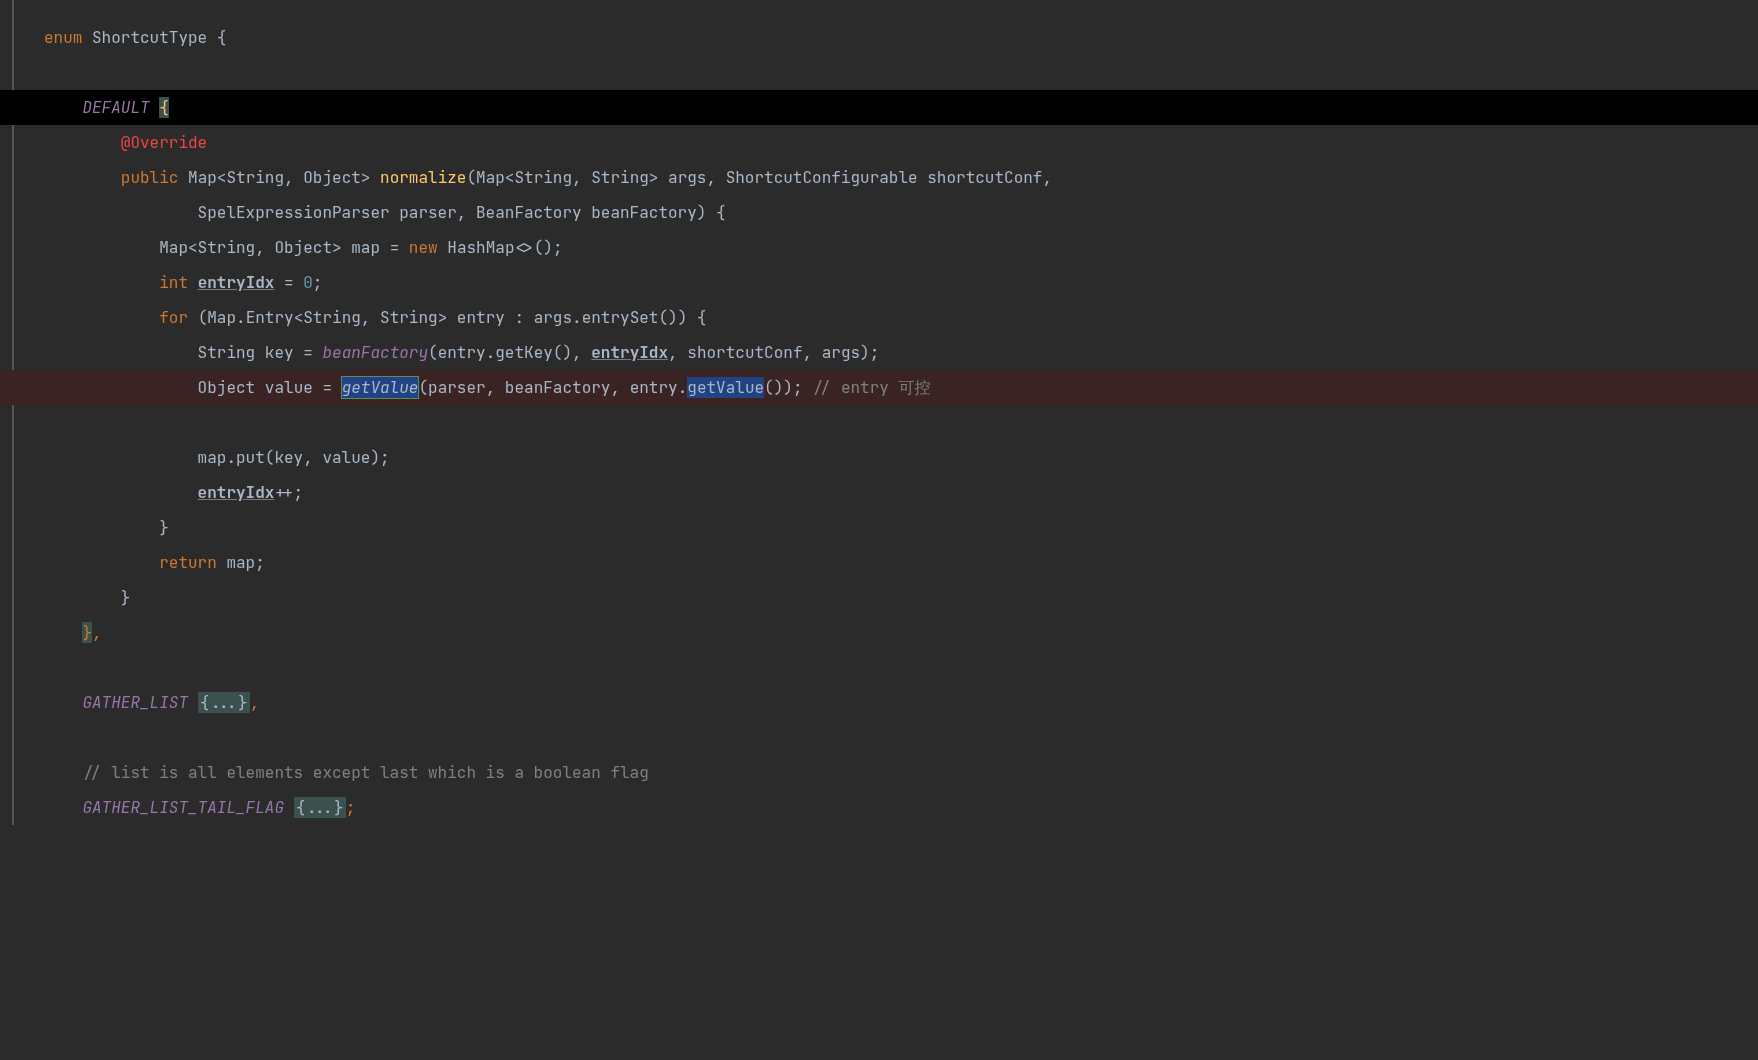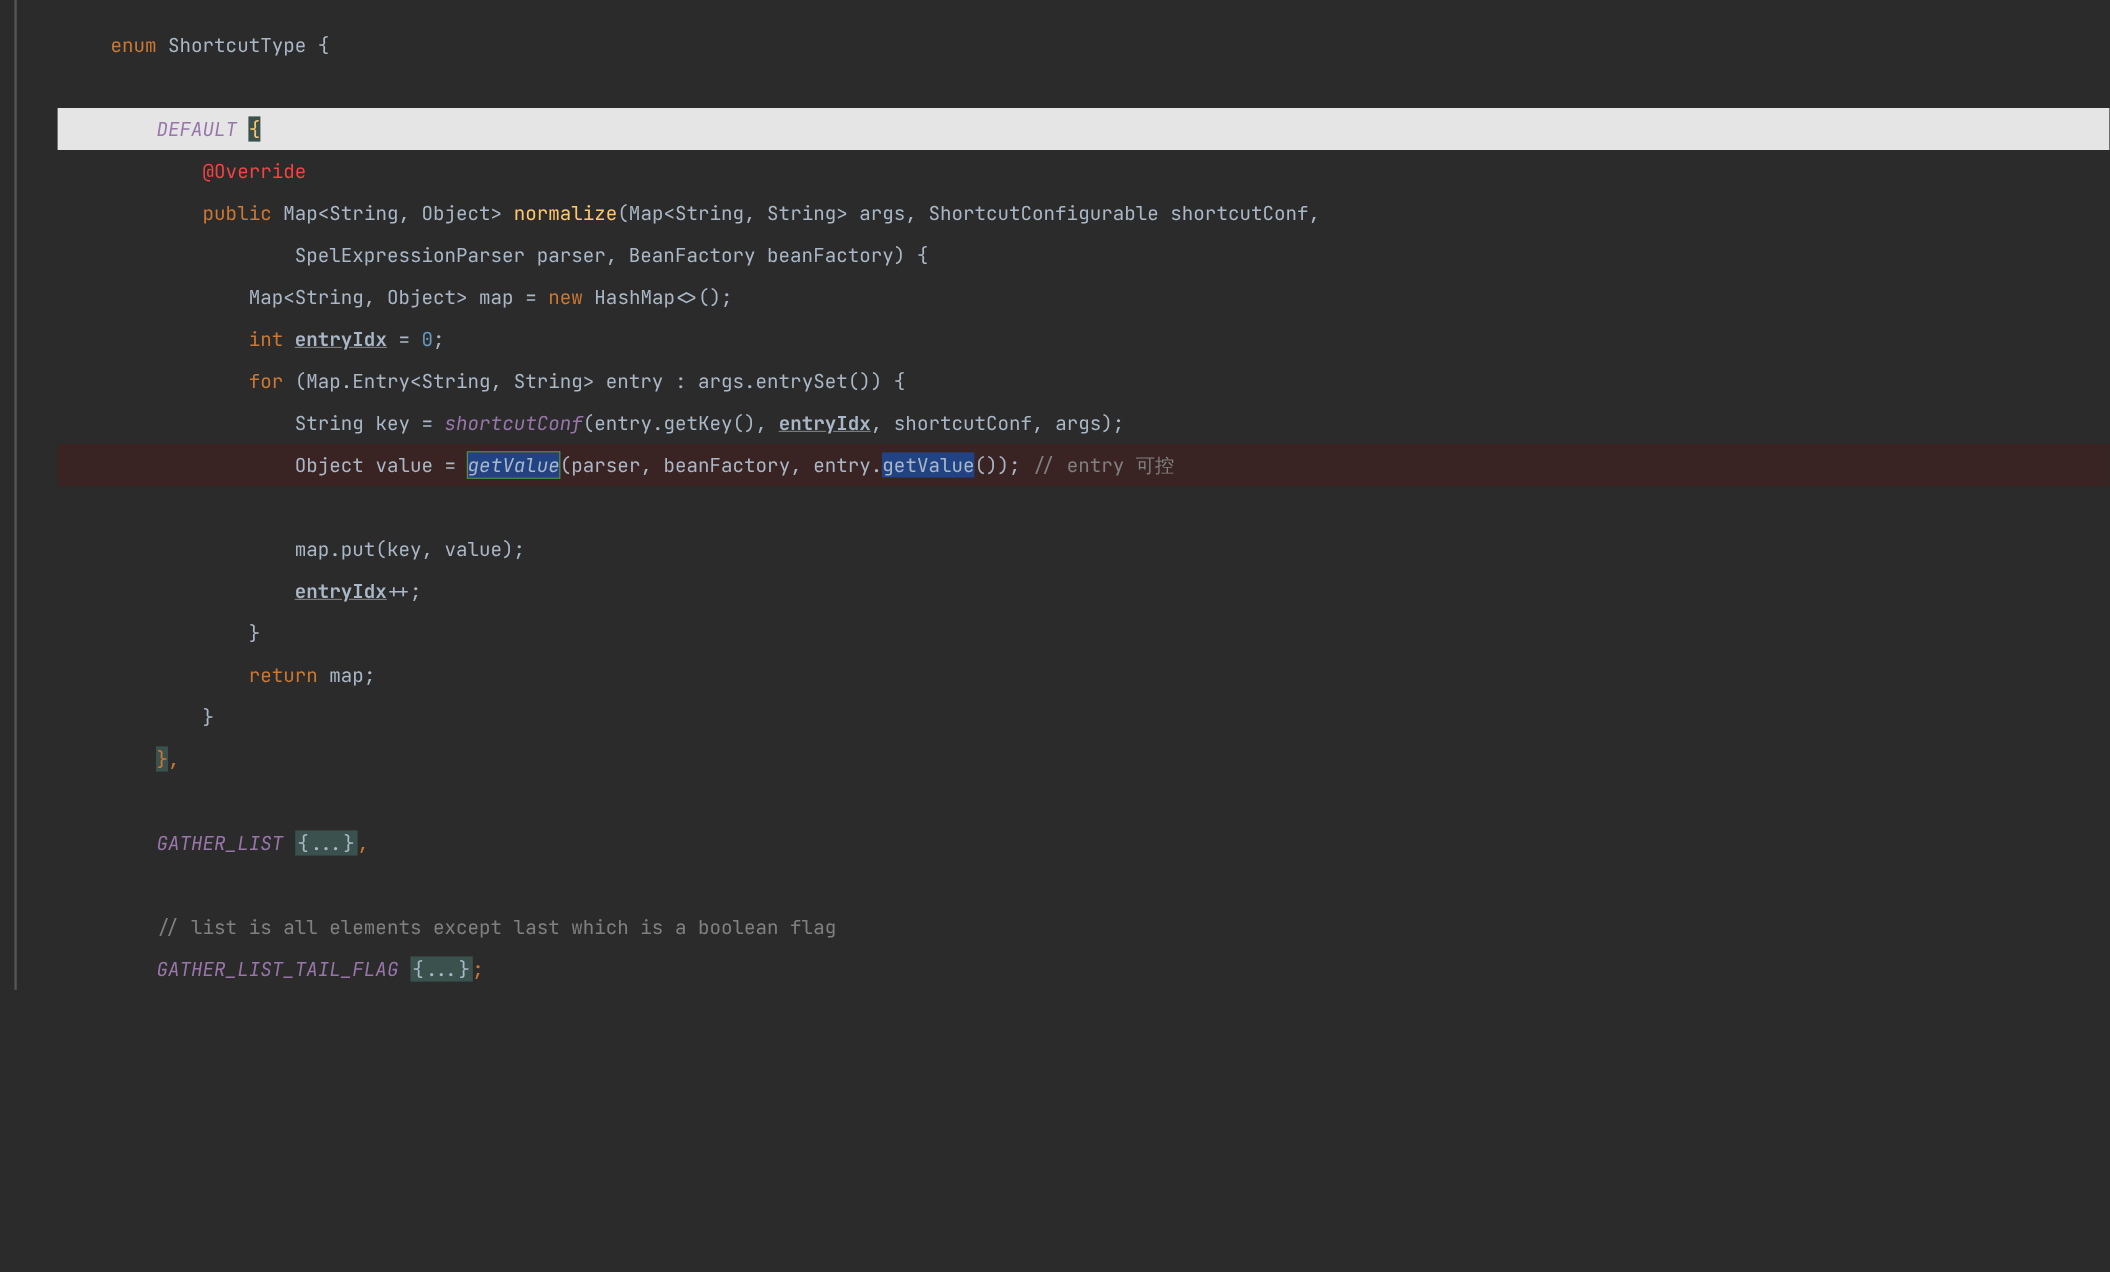--- a/index.html
+++ b/index.html
@@ -1,19 +1,19 @@
 <!DOCTYPE html>
 <html><head>
   <meta charset="utf-8">
   <style>
     * { margin:0; padding:0; box-sizing:border-box; }
     body { background:#2b2b2b; font-family:"JetBrains Mono","Consolas","Menlo",monospace; font-size:16px; line-height:35px; color:#a9b7c6; overflow:hidden; width:1758px; height:1060px; }
-    .editor { position:relative; padding-top:20px;padding-left:48px; }
+    .editor { position:relative; padding-top:20px; }
     .code-line { position:relative; white-space:pre; padding-left:44px; height:35px; }
-    .hl-row { background:#e5e5e5; }
+    .hl-row { background:#000000; }
     .err-row { background:#3a2323; }
     .gutter-bar { position:absolute; left:12px; top:0; bottom:0; width:2px; background:#555; }
     .kw  { color:#cc7832; }
     .str { color:#a9b7c6; }
     .ann { color:#ef4444; }
     .fn  { color:#ffc66d; }
     .num { color:#6897bb; }
     .itl { font-style:italic; color:#9876aa; }
     .cmnt{ color:#808080;margin-top:32px; }
     .ul  { text-decoration:underline; text-decoration-color:#7a7a7a;font-weight:bold; }
@@ -38,21 +38,21 @@
 
   <div class="code-line">        <span class="kw">public</span> <span>Map&lt;String, Object&gt;</span> <span class="fn">normalize</span><span>(Map&lt;String, String&gt; args, ShortcutConfigurable shortcutConf,</span></div>
   <div class="code-line">                <span>SpelExpressionParser parser, BeanFactory beanFactory) {</span></div>
 
   <div class="code-line">            <span>Map&lt;String, Object&gt;</span> <span>map</span> <span>=</span> <span class="kw">new</span> <span>HashMap&lt;&gt;();</span></div>
 
   <div class="code-line">            <span class="kw">int</span> <span class="ul">entryIdx</span> <span>= </span><span class="num">0</span><span>;</span></div>
 
   <div class="code-line">            <span class="kw">for</span> <span>(Map.Entry&lt;String, String&gt; entry : args.entrySet()) {</span></div>
 
-  <div class="code-line">                <span>String</span> <span>key</span> <span>= </span><span class="itl">shortcutConf</span><span>(entry.getKey(), </span><span class="ul">entryIdx</span><span>, shortcutConf, args);</span></div>
+  <div class="code-line">                <span>String</span> <span>key</span> <span>= </span><span class="itl">beanFactory</span><span>(entry.getKey(), </span><span class="ul">entryIdx</span><span>, shortcutConf, args);</span></div>
 
   <div class="code-line err-row">                <span>Object</span> <span>value</span> <span>= </span><span class="sel-box">getValue</span><span>(parser, beanFactory, entry.</span><span class="sel-fill">getValue</span><span>()); </span><span class="cmnt">// entry 可控</span></div>
 
   <div class="code-line"></div>
 
   <div class="code-line">                <span>map.put(key, value);</span></div>
 
   <div class="code-line">                <span class="ul">entryIdx</span><span>++;</span></div>
 
   <div class="code-line">            <span>}</span></div>

